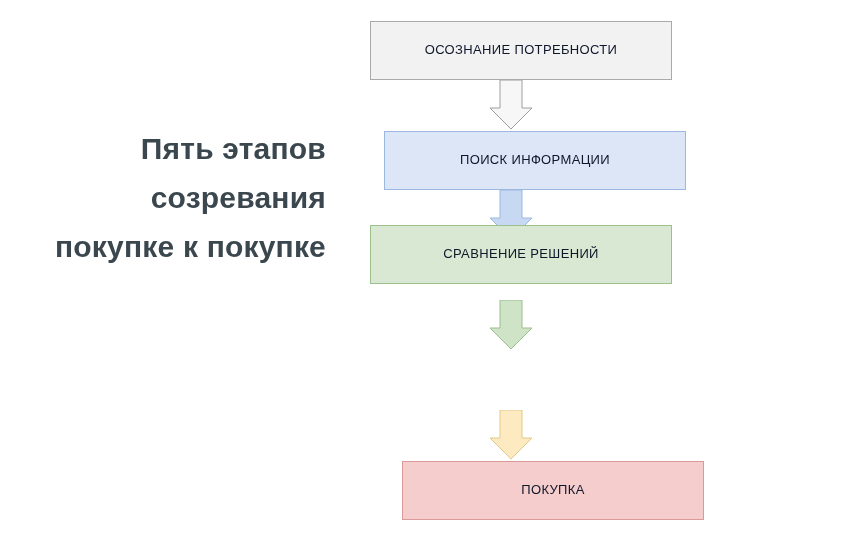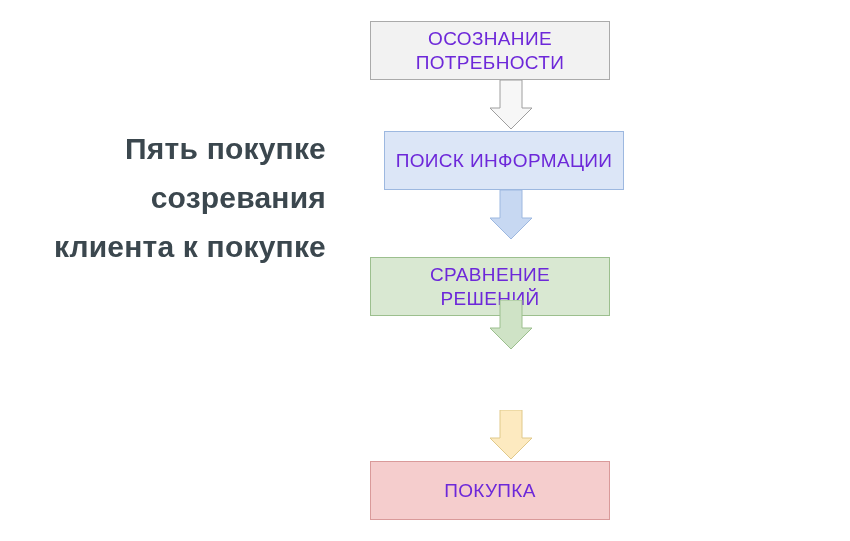--- a/index.html
+++ b/index.html
@@ -40,46 +40,46 @@
     position: absolute;
     left: 370px;
     top: 21px;
     width: 282px;
     height: 500px;
   }
 
   .stage {
     position: absolute;
     left: 0;
-    width: 240px;
+    width: 302px;
     height: 59px;
     box-sizing: border-box;
     display: flex;
     align-items: center;
     justify-content: center;
     text-align: center;
-    font-size: 19px;
+    font-size: 13px;
     line-height: 1.25;
     letter-spacing: 0.35px;
-    color: #6d28d9;
+    color: #0f172a;
     text-transform: uppercase;
     border-style: solid;
     border-width: 1px;
     user-select: none;
   }
 
   .stage-label {
     display: block;
     padding: 0 8px;
   }
 
   
   .stage.s0 { top: 0px; }
   .stage.s1 { top: 110px; margin-left: 14px; }
-  .stage.s2 { top: 236px; }
+  .stage.s2 { top: 204px; }
   .stage.s3 { top: 330px; }
   .stage.s4 { top: 440px; }
 
   
   .arrow {
     position: absolute;
     left: 50%;
     margin-left: -22px;
     width: 44px;
     height: 50px;
@@ -90,21 +90,21 @@
   .arrow.a2 { top: 279px; }
   .arrow.a3 { top: 389px; }
 
   .arrow svg { display: block; width: 44px; height: 50px; }
 </style>
 </head>
 <body style="background: rgb(255, 255, 255);">
 
 <div id="canvas" style="background: rgb(255, 255, 255);">
 
-  <div id="title-block" style="color: rgb(59, 71, 78); text-align: right;">Пять покупке созревания клиента к покупке</div>
+  <div id="title-block" style="color: rgb(59, 71, 78); text-align: right;">Пять этапов созревания покупке к покупке</div>
 
   <div id="flow">
 
     <div class="stage s0" style="background: rgb(242, 242, 242); border-color: rgb(170, 170, 170);">
       <span class="stage-label">ОСОЗНАНИЕ ПОТРЕБНОСТИ</span>
     </div>
 
     <div class="arrow a0">
       <svg viewBox="0 0 44 50" xmlns="http://www.w3.org/2000/svg" aria-hidden="true">
         <polygon points="11,0 33,0 33,28 43,28 22,49 1,28 11,28" fill="#f7f7f7" stroke="#9e9e9e" stroke-width="1"></polygon>
@@ -131,18 +131,18 @@
       </svg>
     </div>
 
 
     <div class="arrow a3">
       <svg viewBox="0 0 44 50" xmlns="http://www.w3.org/2000/svg" aria-hidden="true">
         <polygon points="11,0 33,0 33,28 43,28 22,49 1,28 11,28" fill="#fdeac0" stroke="#e0c98a" stroke-width="1"></polygon>
       </svg>
     </div>
 
-    <div class="stage s4" style="background: rgb(245, 205, 205); border-color: rgb(217, 154, 154);">
+    <div class="stage s4" style="background: rgb(245, 205, 205); border-color: rgb(217, 154, 154); margin-left: 32px;">
       <span class="stage-label">ПОКУПКА</span>
     </div>
 
   </div>
 </div>
 
 </body></html>

